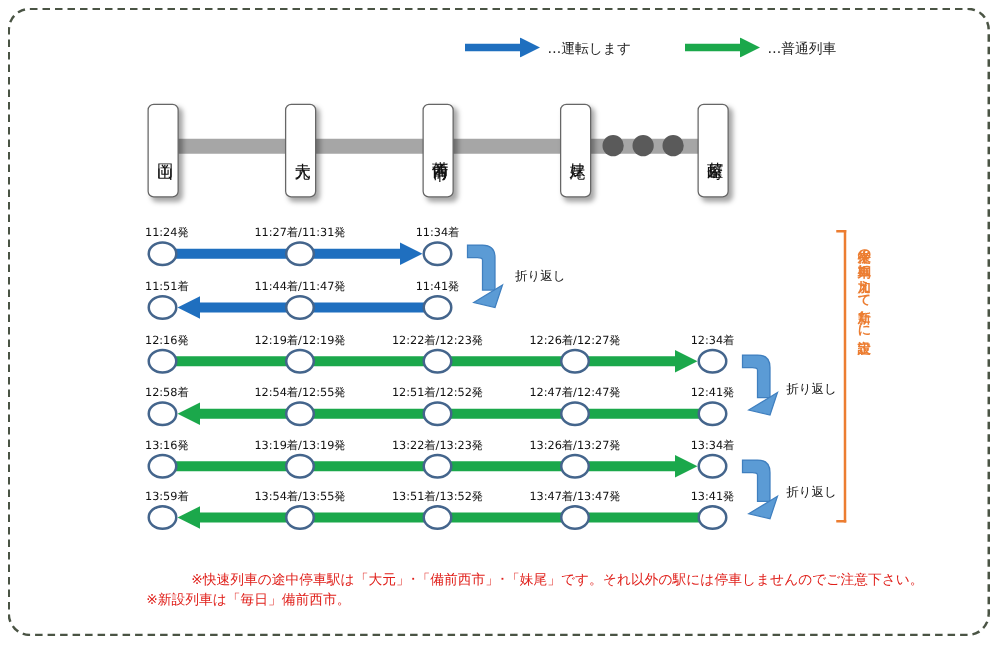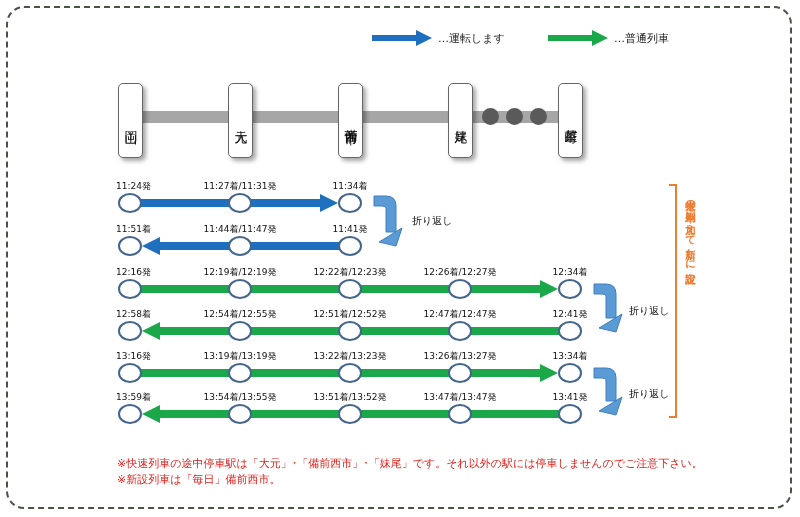--- a/index.html
+++ b/index.html
@@ -146,14 +146,14 @@
     <polygon points="622,397 599,411 616,415" fill="#5b9bd5" stroke="#3f7fbf" stroke-width="1"></polygon>
   </svg>
 
 <div class="turn-label" style="left:412px; top:214px;">折り返し</div>
 <div class="turn-label" style="left:629px; top:304px;">折り返し</div>
 <div class="turn-label" style="left:629px; top:387px;">折り返し</div>
 
 <div class="bracket"></div>
 <div class="bracket-label">従来の列車に加えて新たに設定</div>
 
-<div class="note" style="top:456px;">※快速列車の途中停車駅は「大元」･「備前西市」･「妹尾」です。それ以外の駅には停車しませんのでご注意下さい。</div>
+<div class="note" style="top:456px;margin-left:36px;">※快速列車の途中停車駅は「大元」･「備前西市」･「妹尾」です。それ以外の駅には停車しませんのでご注意下さい。</div>
 <div class="note" style="top:472px;">※新設列車は「毎日」備前西市。</div>
 
 </body></html>

